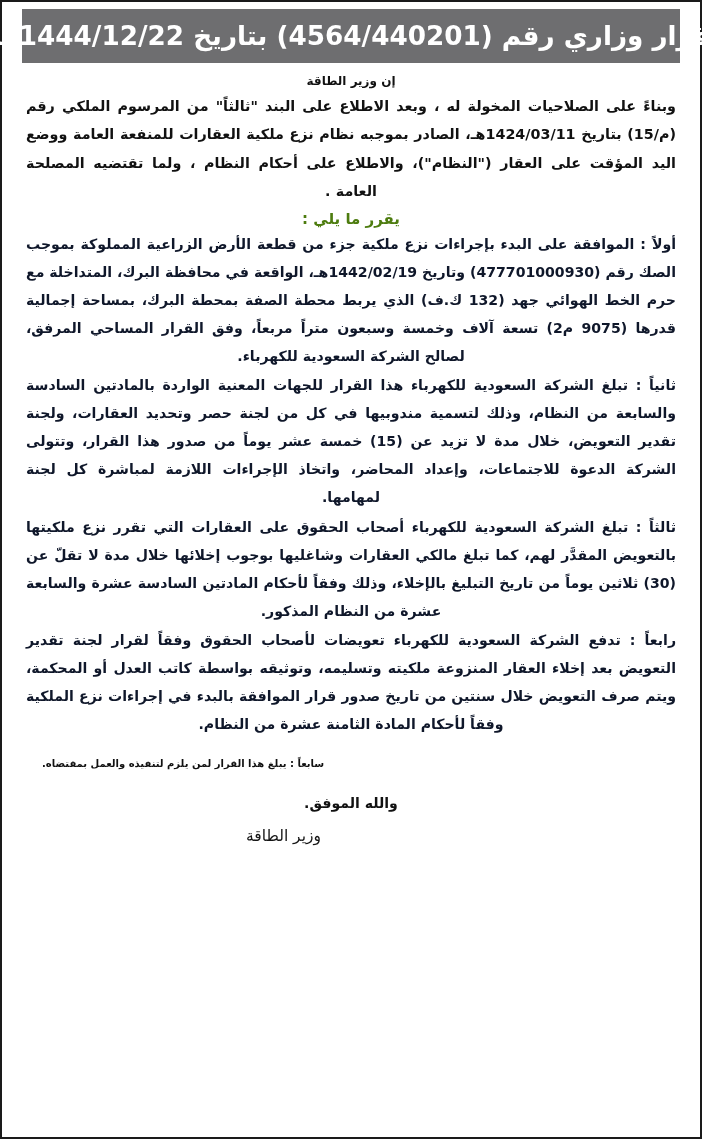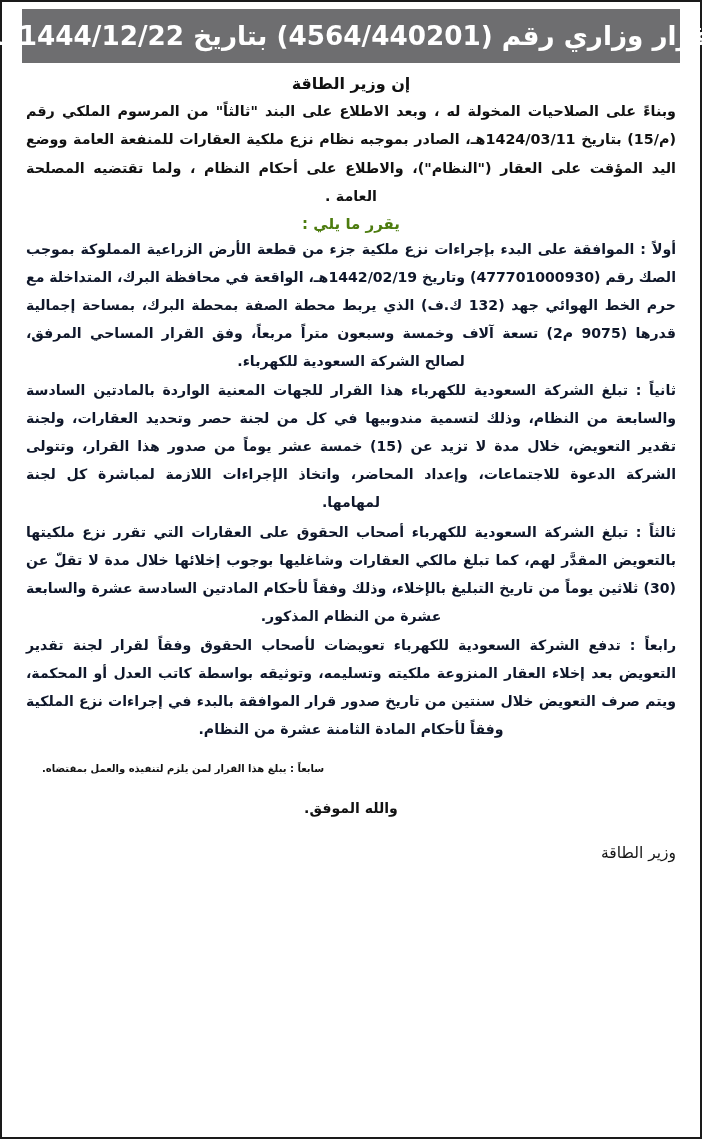--- a/index.html
+++ b/index.html
@@ -52,21 +52,21 @@
 
   
   .doc-body {
     padding: 0 16px 0 16px;
     direction: rtl;
   }
 
   .subtitle {
     text-align: center;
     font-weight: bold;
-    font-size: 16px;
+    font-size: 12px;
     color: #111111;
     margin: 11px 0 3px 0;
     letter-spacing: -0.1px;
   }
 
   .para {
     font-size: 14.3px;
     font-weight: bold;
     color: #111111;
     text-align: justify;
@@ -115,24 +115,24 @@
     font-size: 14.1px;
     font-weight: bold;
     color: #111111;
     line-height: 1.95;
     letter-spacing: -0.3px;
     margin: 7px;
   }
 
   
   .signature {
-    margin-top: 20px;
+    margin-top: 8px;
     padding-right: 0;
     direction: rtl;
-    text-align: right;
+    text-align: left;
     width: 430px;
   }
   .sig-title {
     font-size: 15.5px;
     font-weight: normal;
     color: #141414;
     line-height: 1.45;
     letter-spacing: 0px;
   }
   .sig-name {

